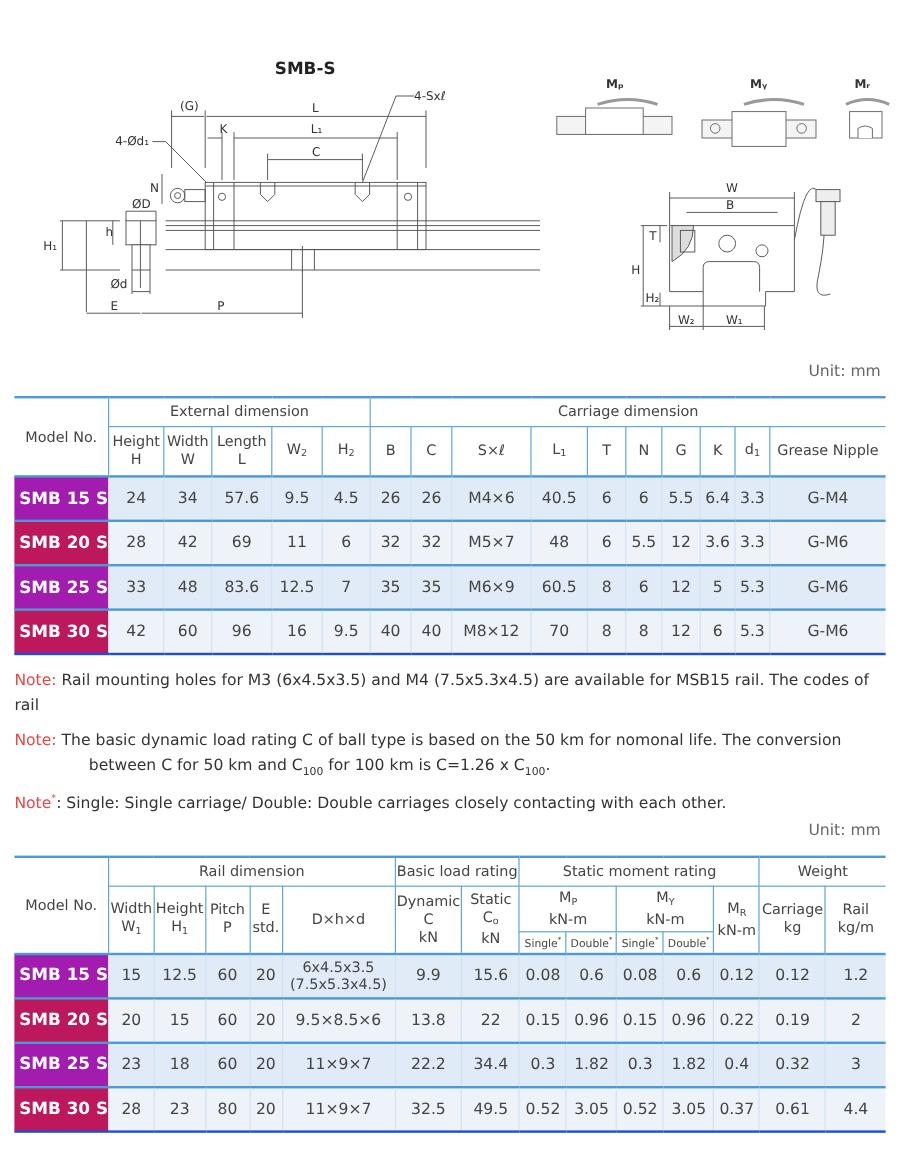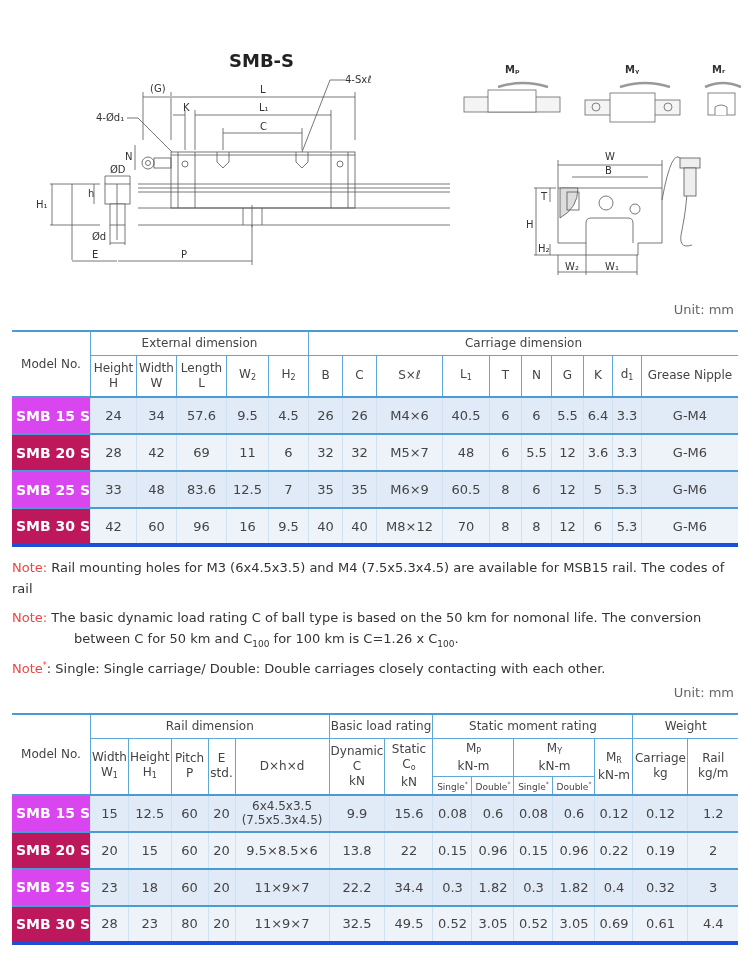--- a/index.html
+++ b/index.html
@@ -1,33 +1,33 @@
 <!DOCTYPE html>
 <html><head>
 <meta charset="utf-8">
 <style>
   * { box-sizing: border-box; margin: 0; padding: 0; }
   html, body { width: 750px; height: 958px; background: #ffffff; overflow: hidden; }
   body { font-family: "Liberation Sans", "DejaVu Sans", sans-serif; color: #333; position: relative; }
 
   .drawing-area { position: absolute; left: 0; top: 0; width: 750px; height: 300px; }
-  .drawing-title { position: absolute; left: 229px; top: 50px; font-weight: bold; font-size: 18px; color: #222; font-family: "DejaVu Sans", sans-serif; }
+  .drawing-title { position: absolute; left: 229px; top: 50px; font-weight: bold; font-size: 14px; color: #222; font-family: "DejaVu Sans", sans-serif; }
   .unit { position: absolute; right: 16px; font-size: 13px; color: #666; font-family: "DejaVu Sans", sans-serif; }
 
   table.spec { position: absolute; left: 12px; border-collapse: collapse; font-family: "DejaVu Sans", sans-serif; }
   table.spec td, table.spec th { border: 1px solid #5fa7d8; text-align: center; color: #444; font-weight: normal; }
   table.spec thead th { background: #ffffff; font-size: 12px; line-height: 15px; padding: 2px 1px; }
   table.spec thead tr:first-child th { border-top: 2px solid #4a9ad4; }
   table.spec thead .group { height: 24px; }
   table.spec tbody td { font-size: 13px; height: 37px; border-left-color: #d0e2f2; border-right-color: #d0e2f2; border-top: 2px solid #4a9ad4; }
-  table.spec tbody tr:last-child td { border-bottom: 4px solid #1d4ed8; }
+  table.spec tbody tr:last-child td { border-bottom: 2px solid #1d4ed8; }
   table.spec tbody tr.odd td { background: #e1eaf7; }
   table.spec tbody tr.even td { background: #eef3fa; }
   table.spec tbody td.model { color: #ffffff; font-weight: bold; font-size: 14px; text-align: left; padding-left: 4px; white-space: nowrap; border-left: none; }
-  table.spec tbody tr.odd td.model { background: #d946ef; }
+  table.spec tbody tr.odd td.model { background: #a21caf; }
   table.spec tbody tr.even td.model { background: #be185d; }
   table.spec th.model-h { border-left: none; }
   table.spec .small { font-size: 9px; line-height: 11px; padding: 1px 1px; }
   sub.s { font-size: 8px; vertical-align: -2px; }
 
   .notes { position: absolute; left: 12px; width: 726px; font-size: 13px; color: #333; line-height: 21px; font-family: "DejaVu Sans", sans-serif; }
   .note { position: absolute; left: 0; }
   .note-label { color: #ef4444; }
   .note-line2 { padding-left: 62px; display: block; }
 </style>
@@ -385,18 +385,18 @@
       <td>23</td>
       <td>80</td>
       <td>20</td>
       <td>11×9×7</td>
       <td>32.5</td>
       <td>49.5</td>
       <td>0.52</td>
       <td>3.05</td>
       <td>0.52</td>
       <td>3.05</td>
-      <td>0.69</td>
+      <td>0.37</td>
       <td>0.61</td>
       <td style="border-right:none">4.4</td>
     </tr>
   </tbody>
 </table>
 
 </body></html>

